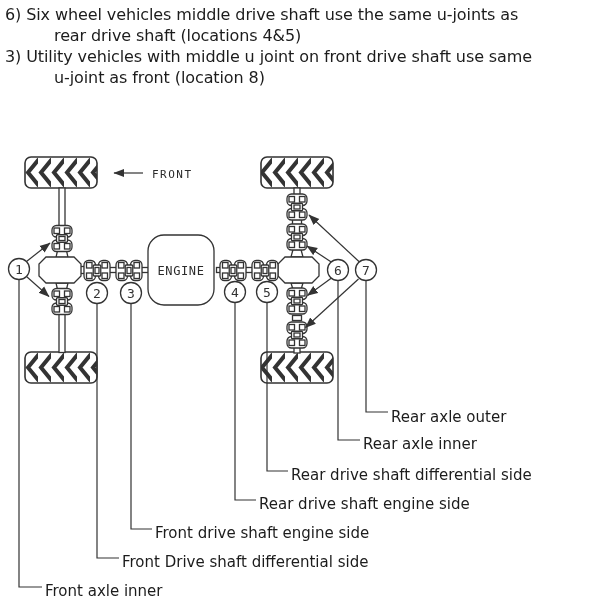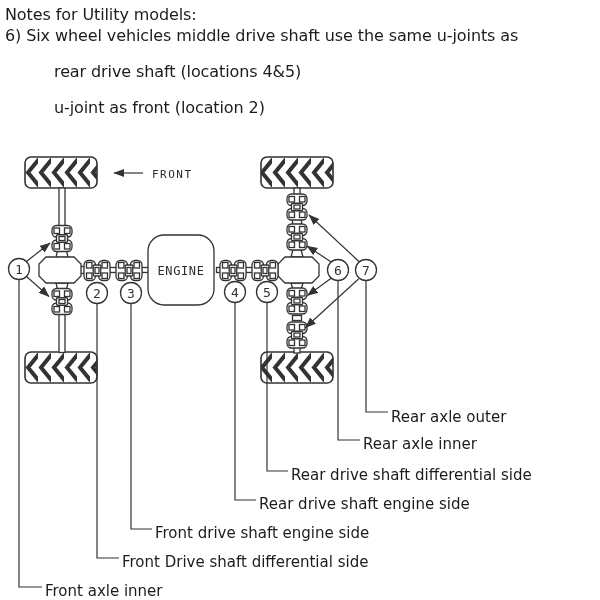--- a/index.html
+++ b/index.html
@@ -1,37 +1,37 @@
 <!DOCTYPE html>
 <html><head>
 <meta charset="utf-8">
 <style>
   html,body{margin:0;padding:0;background:#fff;}
   .stage{position:relative;width:600px;height:600px;background:#fff;overflow:hidden;
          font-family:"DejaVu Sans",sans-serif;color:#1c1c1c;}
   .notes{position:absolute;left:5px;top:4px;width:592px;font-size:16px;line-height:21px;
          color:#1c1c1c;letter-spacing:-0.1px;}
-  .notes .indent{padding-left:49px;margin-top:15px;}
+  .notes .indent{padding-left:49px;}
   .diagram-svg{position:absolute;left:0;top:0;width:600px;height:600px;}
   .lbl{font-family:"DejaVu Sans",sans-serif;font-size:15px;fill:#1c1c1c;}
   .cad{font-family:"DejaVu Sans Mono",monospace;fill:#2b2b2b;}
   .num{font-family:"DejaVu Sans Mono",monospace;font-size:13px;fill:#333;}
   .ln{stroke:#333;stroke-width:1.2;fill:none;}
   .shape{stroke:#333;stroke-width:1.3;fill:#fff;}
 </style>
 </head>
 <body>
 
 <div class="stage">
 
   <div class="notes">
-    <div>Notes for Utility models:</div>
     <div>6) Six wheel vehicles middle drive shaft use the same u-joints as</div>
     <div class="indent">rear drive shaft (locations 4&amp;5)</div>
-    <div class="indent">u-joint as front (location 2)</div>
+    <div>3) Utility vehicles with middle u joint on front drive shaft use same</div>
+    <div class="indent">u-joint as front (location 8)</div>
   </div>
 
   <svg class="diagram-svg" viewBox="0 0 600 600">
     <defs>
       <marker id="ah" markerWidth="11" markerHeight="9" refX="8.5" refY="4" orient="auto">
         <path d="M0,0.5 L9,4 L0,7.5 z" fill="#333"></path>
       </marker>
       <pattern id="treadT" width="13" height="31" patternUnits="userSpaceOnUse" patternTransform="translate(25,157)">
         <path d="M14,2 L3,15.5 L14,29" fill="none" stroke="#333" stroke-width="4"></path>
       </pattern>

